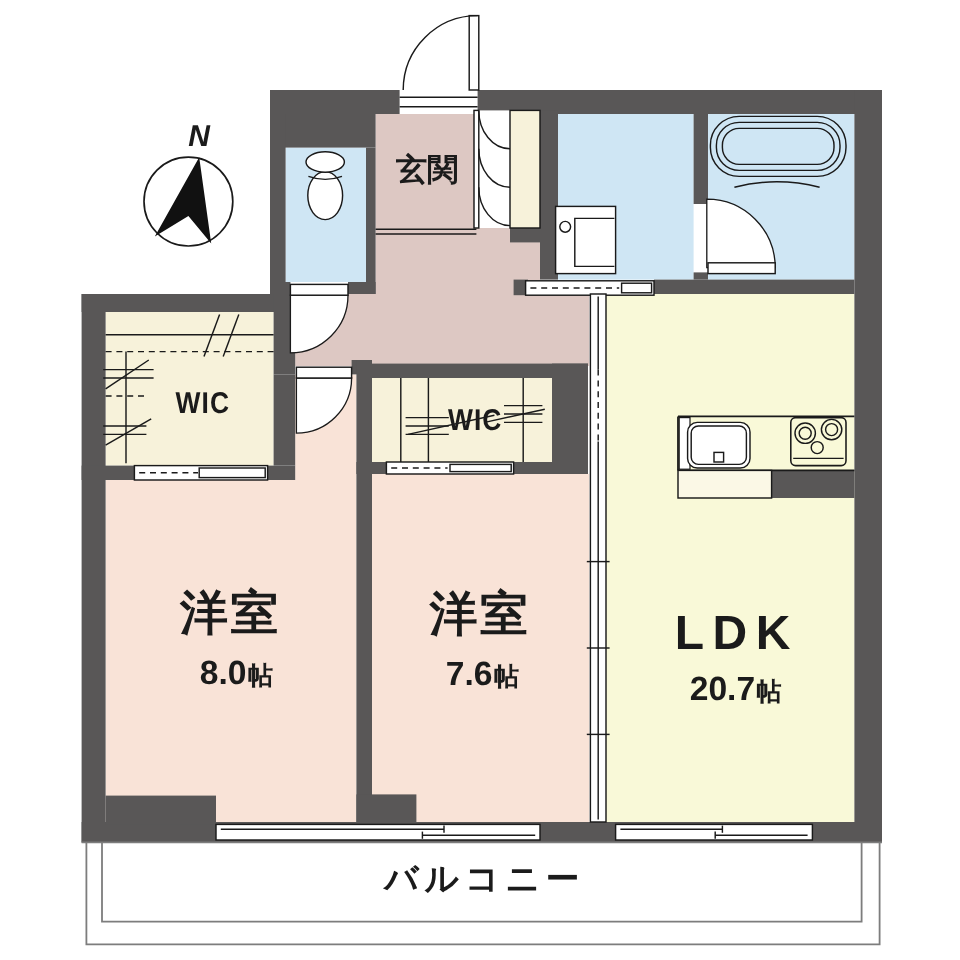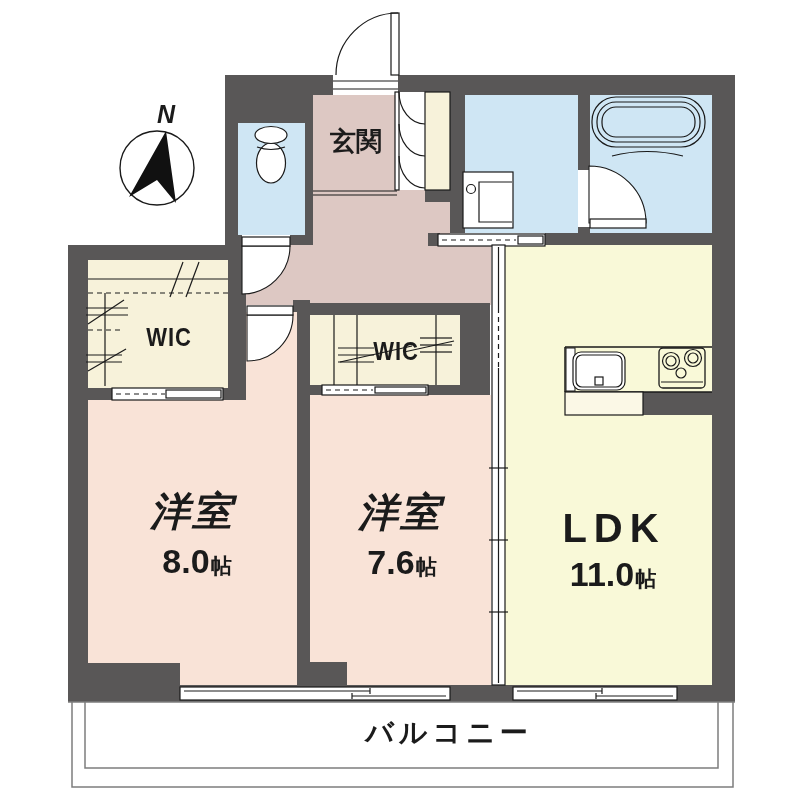--- a/index.html
+++ b/index.html
@@ -17,24 +17,24 @@
   .dash{stroke:#1a1a1a;stroke-width:1.2;fill:none;stroke-dasharray:5,4;}
   .whitefill{fill:#ffffff;}
   .doorleaf{fill:#ffffff;stroke:#1a1a1a;stroke-width:1.2;}
   .swing{fill:#ffffff;stroke:#1a1a1a;stroke-width:1.1;}
   .gray{stroke:#7d7d7d;stroke-width:1.5;fill:none;}
   .label{position:absolute;transform:translate(-50%,-50%);color:#1b1b1b;font-weight:bold;
          white-space:nowrap;line-height:1;}
   .lbl-n{font-size:25px;font-style:italic;}
   .lbl-genkan{font-size:26px;}
   .lbl-wic{font-size:25px;transform:translate(-50%,-50%) scaleX(0.88);letter-spacing:1px;}
-  .lbl-room{font-size:40px;letter-spacing:2px;font-style:italic;}
+  .lbl-room{font-size:40px;letter-spacing:2px;}
   .lbl-ldk{font-size:40px;letter-spacing:7px;}
   .size-line{display:flex;align-items:baseline;gap:1px;}
-  .size-num{font-size:34px;text-align:center;}
+  .size-num{font-size:28px;text-align:center;}
   .size-unit{font-size:21px;}
   .lbl-balcony{font-size:28px;letter-spacing:5px;}
 </style>
 </head>
 <body>
 
 <div id="stage">
 <svg id="plan-svg" width="800" height="800" viewBox="0 0 800 800">
 
   <g>
@@ -268,19 +268,19 @@
 <div class="label" style="left:402px;top:562px;">
   <span class="size-line">
     <span class="size-num">7.6</span>
         <span class="size-unit">帖</span>
   </span>
 </div>
 
 <div class="label lbl-ldk" style="left:614px;top:528px;">LDK</div>
 <div class="label" style="left:613px;top:574px;">
   <span class="size-line">
-    <span class="size-num">11.0</span>
+    <span class="size-num">20.7</span>
         <span class="size-unit">帖</span>
   </span>
 </div>
 
-<div class="label lbl-balcony" style="left:404px;top:733px;margin-left:45px;">バルコニー</div>
+<div class="label lbl-balcony" style="left:404px;top:733px;">バルコニー</div>
 </div>
 
 </body></html>

